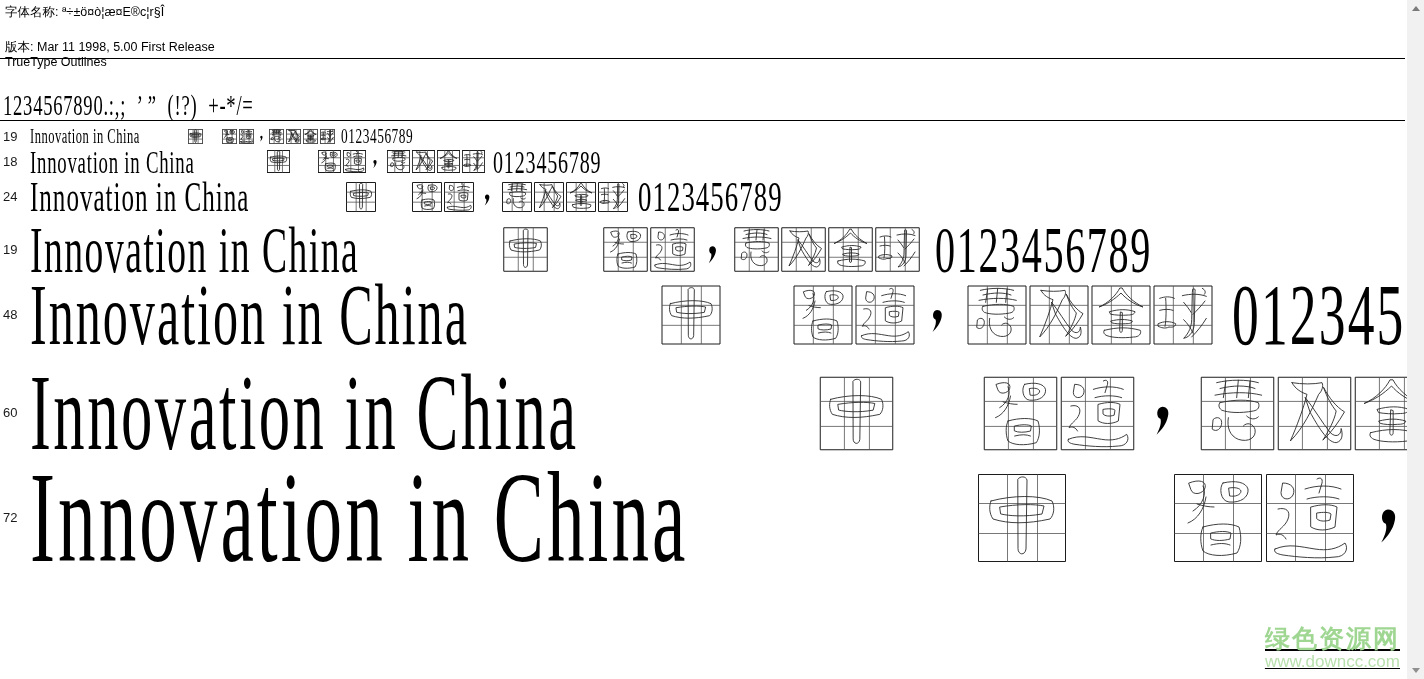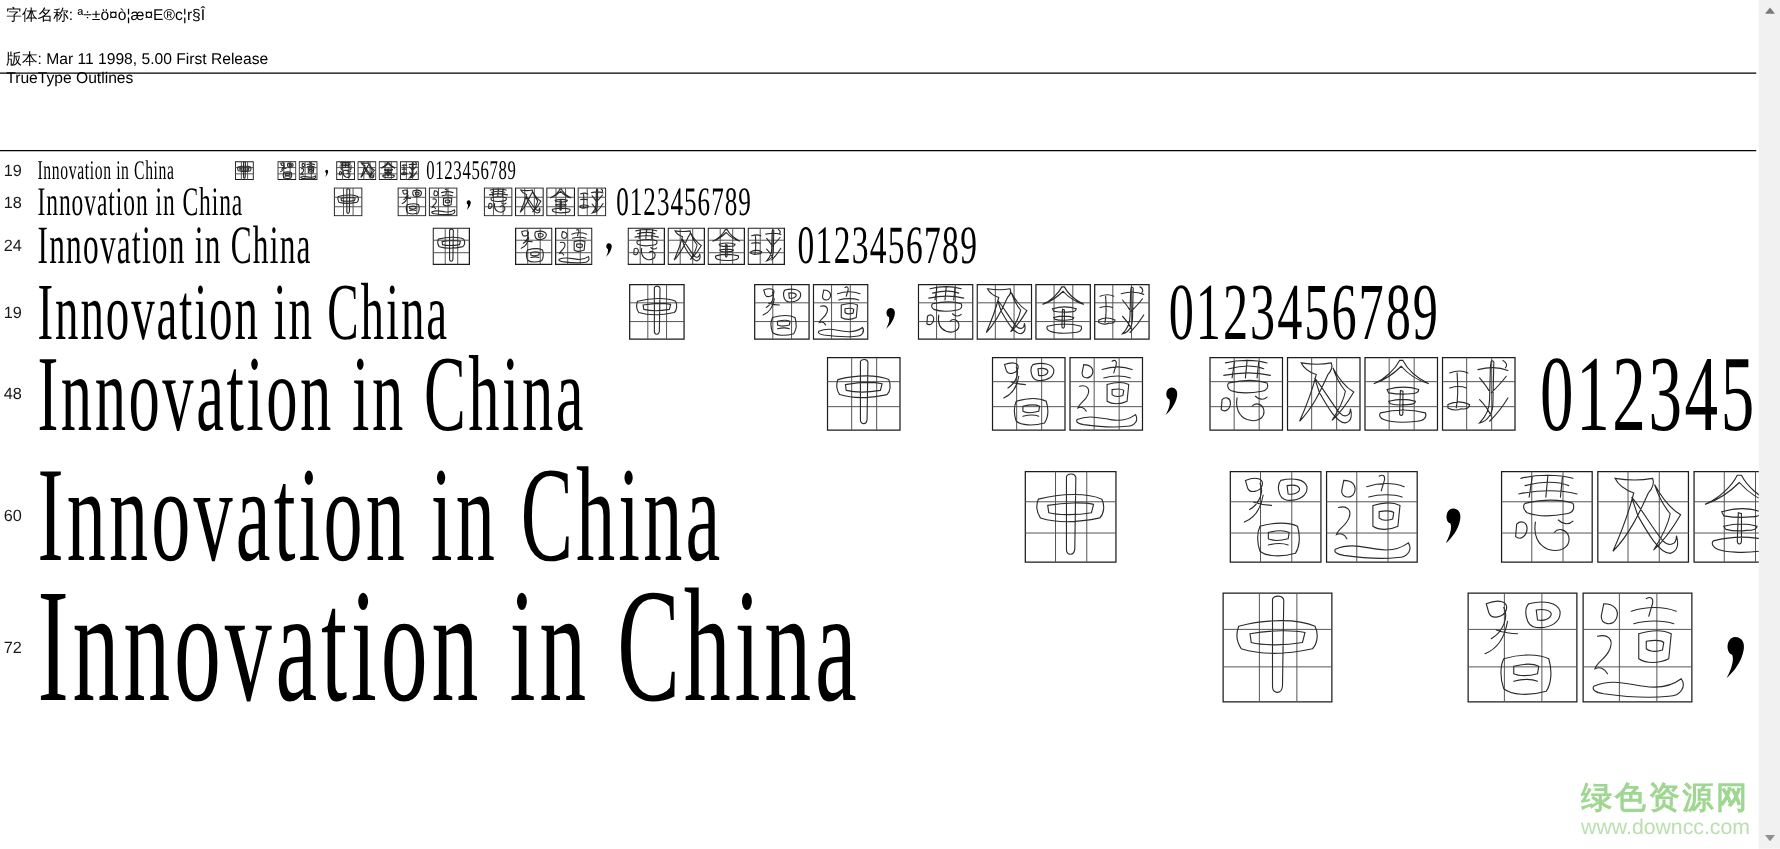--- a/index.html
+++ b/index.html
@@ -35,35 +35,36 @@
   #scrollbar{position:absolute;left:1407px;top:0;width:17px;height:679px;background:#f1f1f1;}
   .sb-btn{position:absolute;left:0;width:17px;height:17px;background:#f1f1f1;
           display:flex;align-items:center;justify-content:center;}
   #sb-up{top:0;}
   #sb-down{bottom:0;}
   .tri-up{width:0;height:0;border-left:4px solid transparent;border-right:4px solid transparent;
           border-bottom:5px solid #7a7a7a;}
   .tri-down{width:0;height:0;border-left:4px solid transparent;border-right:4px solid transparent;
           border-top:5px solid #8f8f8f;}
   
-  #watermark{position:absolute;right:24px;bottom:8px;text-align:left;line-height:1.05;}
+  #watermark{position:absolute;right:24px;bottom:8px;text-align:right;line-height:1.05;text-decoration:underline;}
   #wm-title{font-size:25px;font-weight:bold;letter-spacing:2px;font-family:"Liberation Sans",sans-serif;}
   #wm-url{font-size:17px;font-family:"Liberation Sans",sans-serif;margin-top:2px;}
 </style>
 </head>
 <body>
 
 <div id="screen">
 
   <div class="hdr" id="hdr-name"><span>字体名称:</span> <span>ª÷±ö¤ò¦æ¤E®c¦r§Î</span></div>
   <div class="hdr" id="hdr-version"><span>版本:</span> <span>Mar 11 1998, 5.00 First Release</span></div>
   <div class="hdr" id="hdr-outlines">TrueType Outlines</div>
 
   <div class="divider" id="divider-1"></div>
 
+  <div class="specimen" id="spec-2"><span class="squeeze">1234567890.:,;  ’ ”  (!?)  +-*/=</span></div>
 
   <div class="divider" id="divider-2"></div>
 
   <div id="rows">
       <span class="size-label" style="top: 129px;">19</span>
       <div class="prow" style="top: 126.2px; height: 21.6px; padding-left: 30px;">
         <span class="latin-wrap" style="width: 151.2px; margin-right: 6.6px;"><span class="squeeze" style="font-size: 21.6px; line-height: 21.6px; transform: scaleX(0.58);">Innovation in China</span></span>
         <span class="glyph-box" style="margin-right: 2px;">
           <svg width="15" height="15" viewBox="0 0 90 90">
             <rect x="1.5" y="1.5" width="87" height="87" fill="none" stroke="#1c1c1c" stroke-width="1" vector-effect="non-scaling-stroke"></rect>

